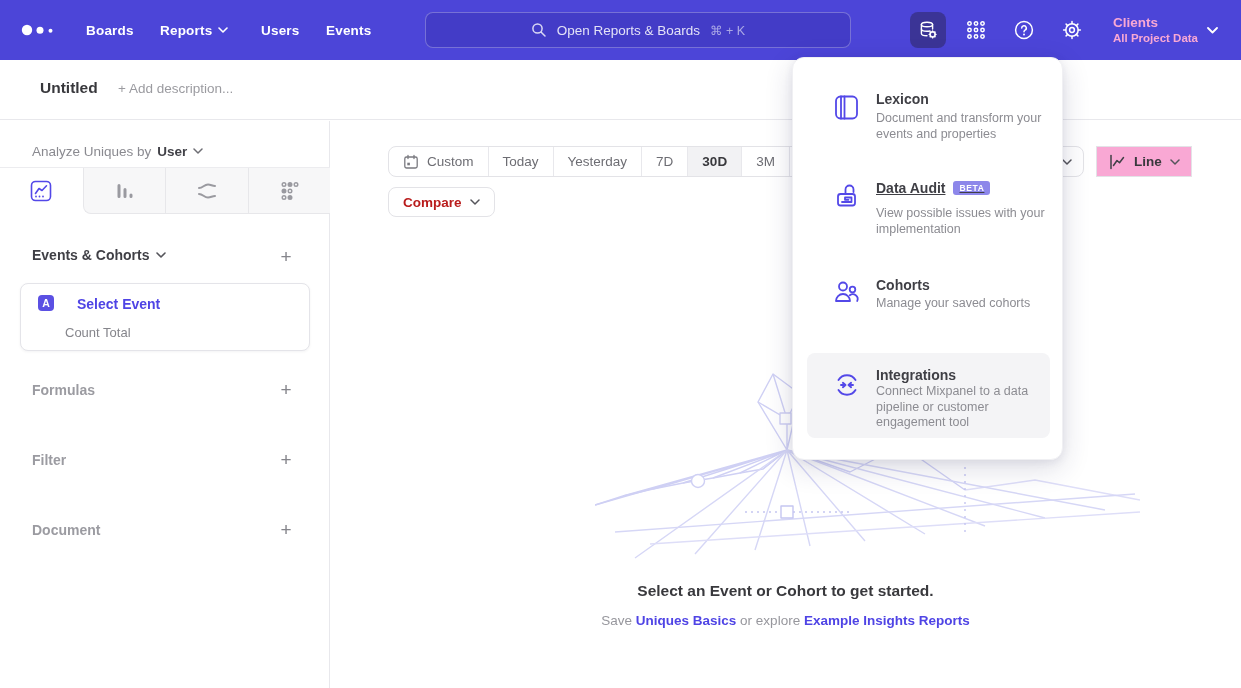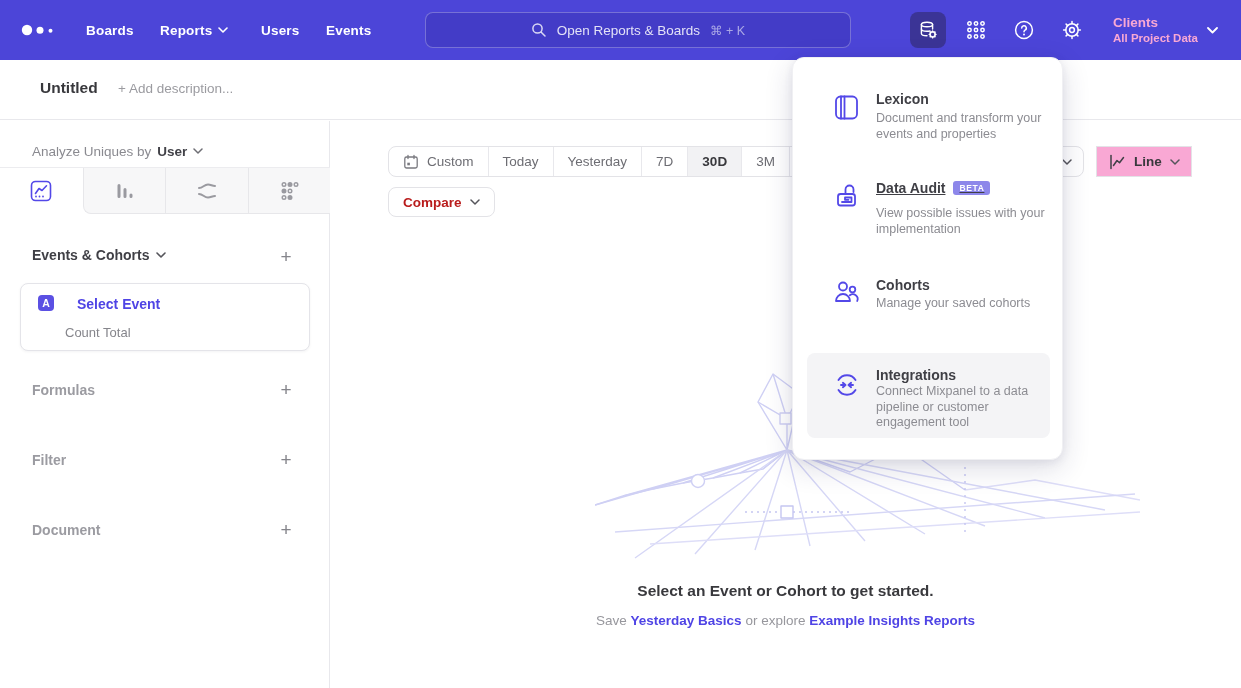--- a/index.html
+++ b/index.html
@@ -403,21 +403,21 @@
     <path d="M55 172 L545 140" stroke="#dedef8"></path>
 
     <path d="M150 140 H255" stroke-dasharray="2 4" stroke="#c5c6f1"></path>
     <rect x="186" y="134" width="12" height="12" fill="#fff" stroke="#c5c6f1"></rect>
 
     <path d="M370 95 V160" stroke-dasharray="2 5" stroke="#c5c6f1"></path>
   </g>
 </svg>
 
 <div class="empty-head">Select an Event or Cohort to get started.</div>
-<div class="empty-sub"><span>Save </span><a>Yesterday Basics</a><span> or explore </span><a>Example Insights Reports</a></div>
+<div class="empty-sub"><span>Save </span><a>Uniques Basics</a><span> or explore </span><a>Example Insights Reports</a></div>
 
 <div class="menu-panel">
   <div class="menu-hover"></div>
 
   <div class="menu-item" style="top:0; height:100px;">
     <svg class="mi-icon" style="top:36px;" width="27" height="27" viewBox="0 0 27 27">
       <g fill="none" stroke="#5348e8" stroke-width="1.8" stroke-linecap="round">
         <rect x="3" y="2.5" width="21" height="22" rx="4.5"></rect>
         <path d="M8 2.5 V24.5 M11.5 2.5 V24.5"></path>
       </g>

